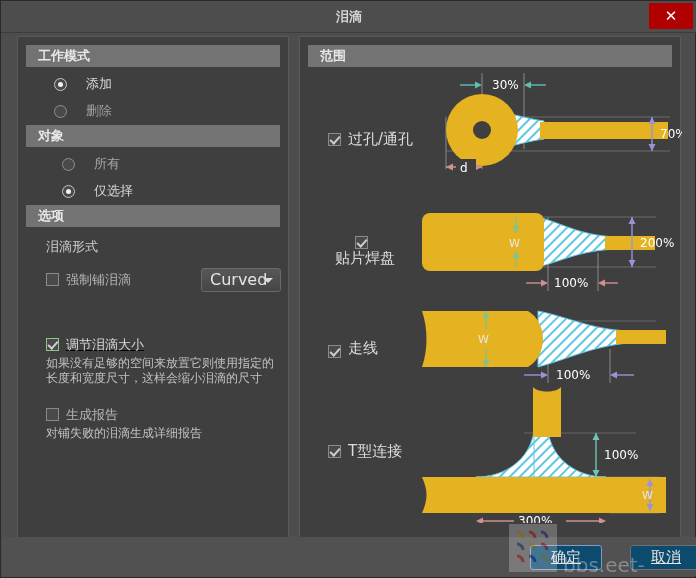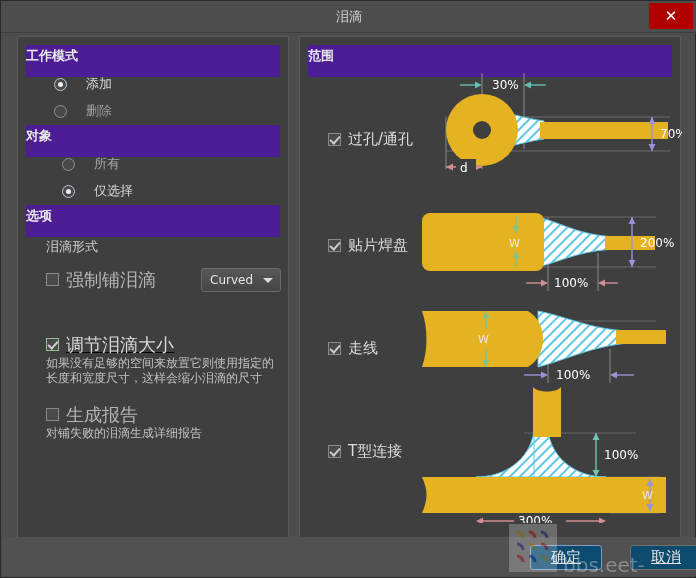--- a/index.html
+++ b/index.html
@@ -25,20 +25,21 @@
     background: #4d4d4d;
     border-bottom: 1px solid #3c3c3c;
   }
   #title-text {
     position: absolute; left: 0; top: 0;
     width: 696px; height: 31px;
     line-height: 31px;
     text-align: center;
     color: #d6d6d6;
     font-size: 13px;
+    font-weight: bold;
   }
   #close-btn {
     position: absolute; right: 4px; top: 2px;
     width: 44px; height: 26px;
     background: #b00000;
     border: none;
     color: #ffffff;
     font-size: 15px; font-weight: bold;
     line-height: 26px; text-align: center;
     cursor: pointer;
@@ -49,27 +50,27 @@
     background: #3f3f3f;
     border: 1px solid #5a5a5a;
     box-sizing: border-box;
   }
   #left-panel  { left: 16px;  top: 35px; width: 272px; height: 502px; }
   #right-panel { left: 298px; top: 35px; width: 382px; height: 502px; }
 
   .group-header {
     position: absolute;
     left: 8px;
-    height: 32px;
+    height: 22px;
     line-height: 22px;
-    background: #4c1d95;
+    background: #737373;
     color: #e8e8e8;
     font-size: 13px;
     font-weight: bold;
-    padding-left: 0;
+    padding-left: 12px;
     box-sizing: border-box;
   }
 
   
   .radio-row {
     position: absolute;
     height: 20px;
     display: flex;
     align-items: center;
   }
@@ -115,21 +116,21 @@
     position: absolute;
     left: 3px; top: 0px;
     width: 4px; height: 8px;
     border: solid #cfcfcf;
     border-width: 0 2px 2px 0;
     transform: rotate(42deg);
   }
   .cb-label {
     margin-left: 7px;
     color: #d8d8d8;
-    font-size: 18px;
+    font-size: 13px;
     line-height: 17px;
   }
   .hint-text {
     position: absolute;
     color: #c2c2c2;
     font-size: 12px;
     line-height: 15px;
   }
 
   
@@ -143,21 +144,21 @@
     left: 183px; top: 231px;
     width: 80px; height: 24px;
     background: linear-gradient(#585858, #454545);
     border: 1px solid #6a6a6a;
     border-radius: 3px;
     box-sizing: border-box;
     cursor: pointer;
   }
   #teardrop-style-value {
     position: absolute; left: 8px; top: 0;
-    line-height: 22px; font-size: 12px; color: #e4e4e4;
+    line-height: 22px; font-size: 16px; color: #e4e4e4;
   }
   #teardrop-style-arrow {
     position: absolute; right: 7px; top: 9px;
     width: 0; height: 0;
     border-left: 5px solid transparent;
     border-right: 5px solid transparent;
     border-top: 5px solid #dcdcdc;
   }
   .scope-cb {
     position: absolute;
@@ -318,21 +319,21 @@
       <line x1="62" y1="108" x2="62" y2="108" stroke="#cf8f93" stroke-width="1.4"></line>
       <line x1="46" y1="108" x2="62" y2="108" stroke="#cf8f93" stroke-width="1.4"></line>
       <polygon points="62,108 55,104.5 55,111.5" fill="#cf8f93"></polygon>
       <rect x="36" y="100" width="20" height="16" fill="#3f3f3f"></rect>
       <text x="40" y="113" fill="#ffffff" font-size="12" font-family="DejaVu Sans, sans-serif">d</text>
       <text class="dim-hidden" visibility="hidden">30%</text>
       <text class="dim-hidden" visibility="hidden">70%</text>
       <text class="dim-hidden" visibility="hidden">d</text>
     </svg>
 
-    <div class="scope-cb" style="left:28px; top:199px;">
+    <div class="scope-cb" style="left:28px; top:199px;flex-direction:column;">
       <span class="cb-box checked" style="margin-top:0;"></span>
       <span class="scope-label">贴片焊盘</span>
     </div>
 
     <svg class="diagram" style="left:120px; top:168px;" width="262" height="94" viewBox="0 0 262 94">
       <defs>
         <pattern id="hatch2" width="7" height="7" patternTransform="rotate(45)" patternUnits="userSpaceOnUse">
           <rect width="7" height="7" fill="#ffffff"></rect>
           <line x1="0" y1="0" x2="0" y2="7" stroke="#5fc6e4" stroke-width="4"></line>
         </pattern>
@@ -364,21 +365,21 @@
       <line x1="106" y1="78" x2="126" y2="78" stroke="#cf8f93" stroke-width="1.4"></line>
       <polygon points="128,78 121,74.5 121,81.5" fill="#cf8f93"></polygon>
       <line x1="198" y1="78" x2="180" y2="78" stroke="#cf8f93" stroke-width="1.4"></line>
       <polygon points="178,78 185,74.5 185,81.5" fill="#cf8f93"></polygon>
       <text x="134" y="82" fill="#ffffff" font-size="12" font-family="DejaVu Sans, sans-serif">100%</text>
       <text visibility="hidden">200%</text>
       <text visibility="hidden">100%</text>
       <text visibility="hidden">W</text>
     </svg>
 
-    <div class="scope-cb" style="left:28px; top:302px;">
+    <div class="scope-cb" style="left:28px; top:302px;align-items:flex-end;">
       <span class="cb-box checked" style="margin-top:0;"></span>
       <span class="scope-label">走线</span>
     </div>
 
     <svg class="diagram" style="left:120px; top:268px;" width="262" height="92" viewBox="0 0 262 92">
       <defs>
         <pattern id="hatch3" width="7" height="7" patternTransform="rotate(45)" patternUnits="userSpaceOnUse">
           <rect width="7" height="7" fill="#ffffff"></rect>
           <line x1="0" y1="0" x2="0" y2="7" stroke="#5fc6e4" stroke-width="4"></line>
         </pattern>

